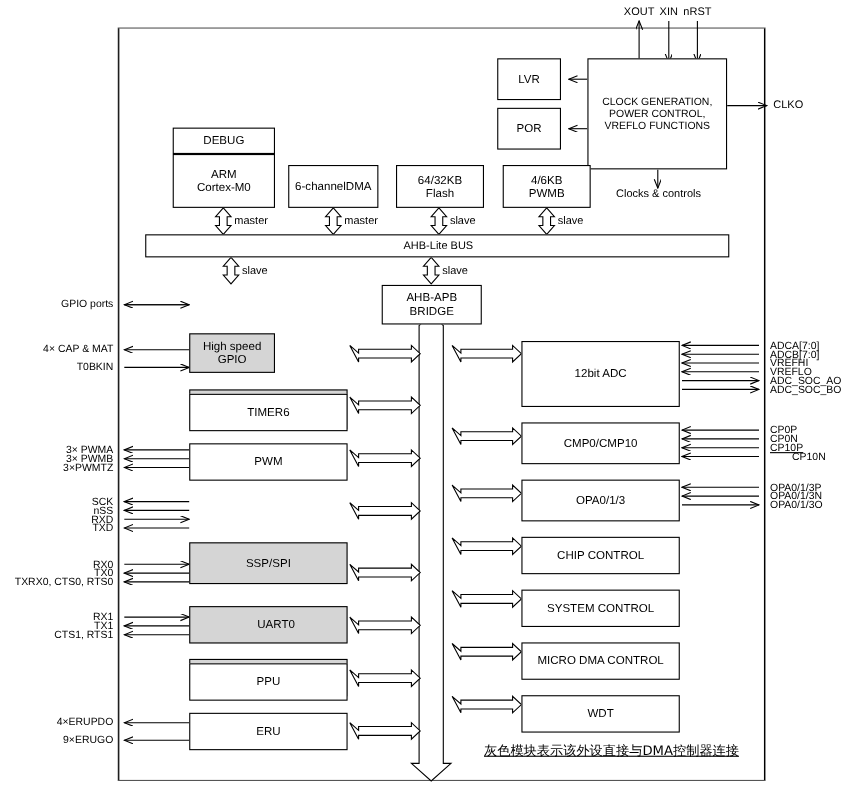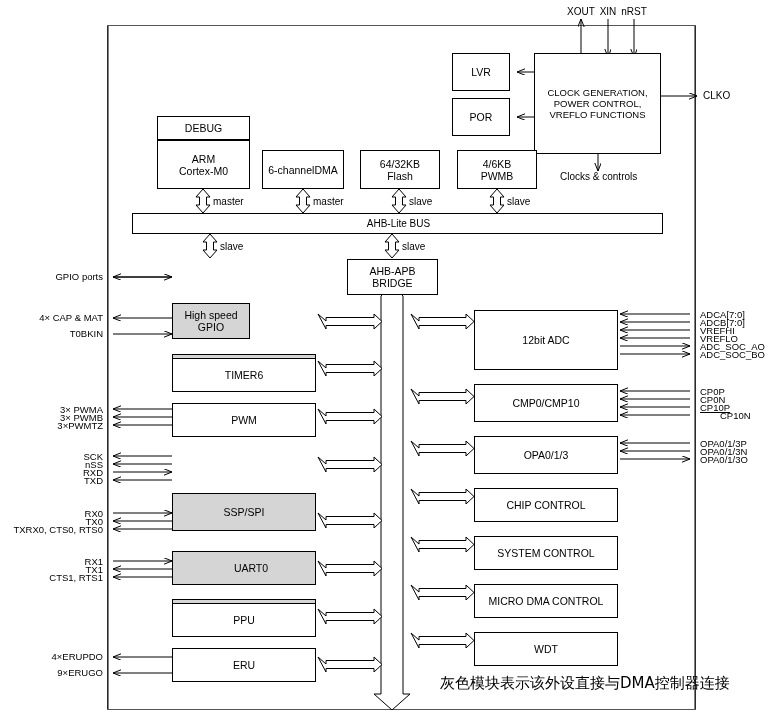--- a/index.html
+++ b/index.html
@@ -10,22 +10,22 @@
   svg{position:absolute;left:0;top:0;}
   .lbl{position:absolute;font-size:10px;line-height:10px;white-space:nowrap;}
   .lbl.c{text-align:center;}
   .blk{position:absolute;box-sizing:border-box;border:1px solid #000;
        background:#fff;display:flex;align-items:center;justify-content:center;
        text-align:center;font-size:10.5px;line-height:12px;}
   .blk.gray{background:#d5d5d5;margin-top:44px;}
   .blk.sm{font-size:9.5px;line-height:11px;}
   .bus{position:absolute;box-sizing:border-box;border:1px solid #000;background:#fff;}
   .busl{position:absolute;font-size:10px;}
-  .cap{position:absolute;font-size:15px;white-space:nowrap;
-       font-family:"DejaVu Sans","Liberation Sans",sans-serif;}
+  .cap{position:absolute;font-size:12px;white-space:nowrap;
+       font-family:"DejaVu Sans","Liberation Sans",sans-serif;text-decoration:underline;}
   .sig{position:absolute;font-size:9.5px;line-height:9.5px;white-space:nowrap;}
   .sig.r{text-align:right;}
 </style>
 </head>
 <body>
 
 <div id="root">
 
 <svg width="775" height="720">
   <defs>

